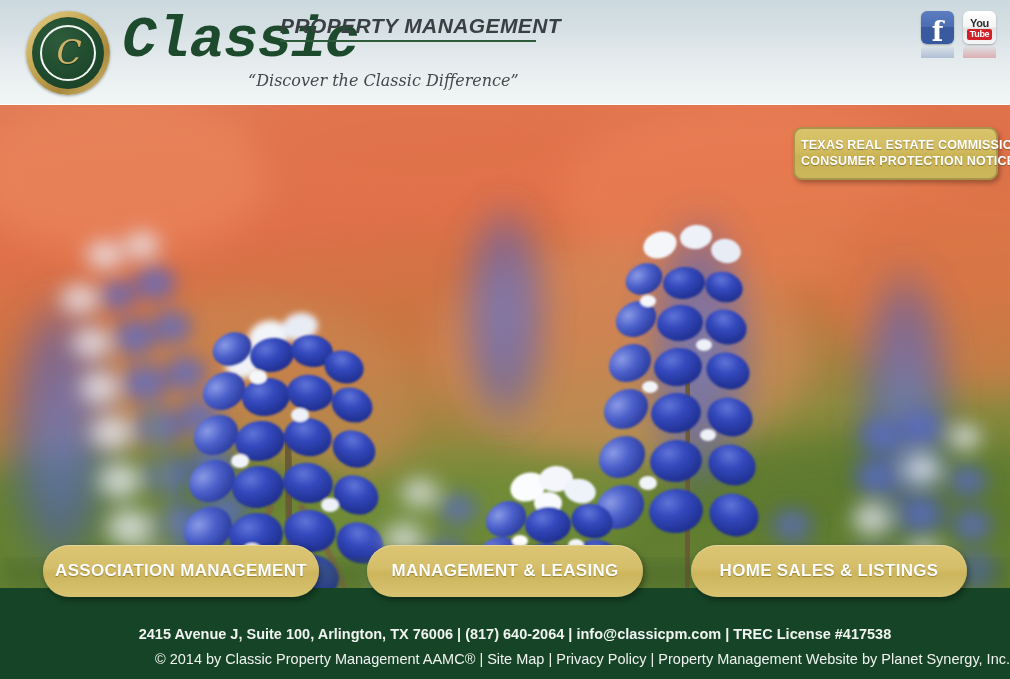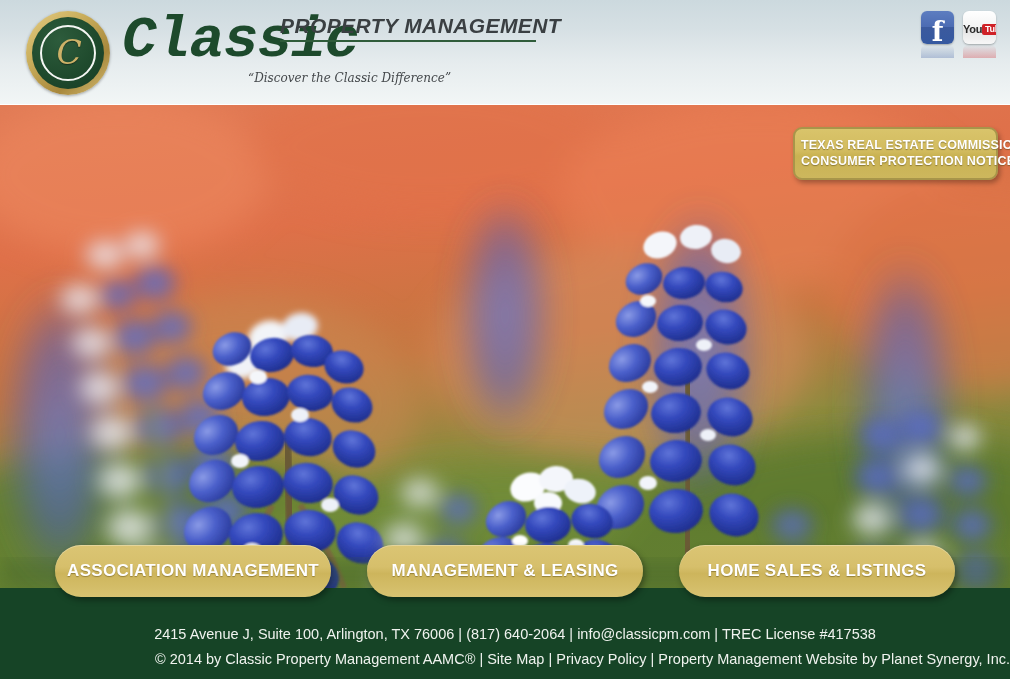--- a/index.html
+++ b/index.html
@@ -108,21 +108,21 @@
     height: 2px;
     background: #2f5c3a;
     margin: 2px 0 1px 0;
     width: 256px;
   }
   .tagline {
     position: absolute;
     left: 248px; top: 71px;
     font-family: "DejaVu Serif", serif;
     font-style: italic;
-    font-size: 12px;
+    font-size: 16px;
     color: #44484b;
     white-space: nowrap;
   }
 
   
   .social-row {
     position: absolute;
     right: 14px; top: 11px;
     display: flex;
     gap: 9px;
@@ -145,22 +145,22 @@
     font-family: "DejaVu Serif", serif;
     font-weight: bold;
     font-size: 27px;
     color: #ffffff;
     line-height: 1;
     position: relative;
     top: 4px;
   }
   .social-yt {
     background: linear-gradient(to bottom, #ffffff 0%, #f4f4f4 48%, #e2e2e2 52%, #f7f7f7 100%);
-    flex-direction: row;
-    justify-content: space-between;
+    flex-direction: column;
+    justify-content: center;
     padding-top: 2px;
   }
   .social-yt-you {
     font-family: "Liberation Sans", sans-serif;
     font-weight: bold;
     font-size: 11px;
     color: #2b2b2b;
     line-height: 10px;
     letter-spacing: -0.3px;
   }
@@ -222,21 +222,21 @@
   }
 
   
   .nav-buttons {
     position: absolute;
     left: 0; top: 545px;
     width: 1010px;
     height: 56px;
     display: flex;
     justify-content: center;
-    gap: 36px;
+    gap: 48px;
     z-index: 5;
   }
   .nav-btn {
     width: 276px;
     height: 52px;
     border-radius: 26px;
     background: linear-gradient(to bottom, #dbc574 0%, #d6bf6b 42%, #cdb55c 55%, #d8c371 100%);
     box-shadow: 2px 3px 6px rgba(0,0,0,0.38), inset 0 1px 0 rgba(255,255,255,0.28);
     display: flex;
     align-items: center;
@@ -263,21 +263,21 @@
     background: #164426;
     text-align: center;
   }
   .footer-line {
     font-family: "Liberation Sans", sans-serif;
     font-size: 14.5px;
     color: #f0f3ef;
     line-height: 23px;
     white-space: nowrap;
   }
-  .footer-line.l1 { padding-top: 35px; font-weight: normal; padding-left: 20px; }
+  .footer-line.l1 { padding-top: 35px; font-weight: bold; padding-left: 20px; }
   .footer-line.l2 { padding-top: 2px; text-align: right; }
   .footer-link {
     color: #f0f3ef;
     text-decoration: none;
     cursor: pointer;
   }
   .footer-sep { color: #f0f3ef; }
 </style>
 </head>
 <body>

